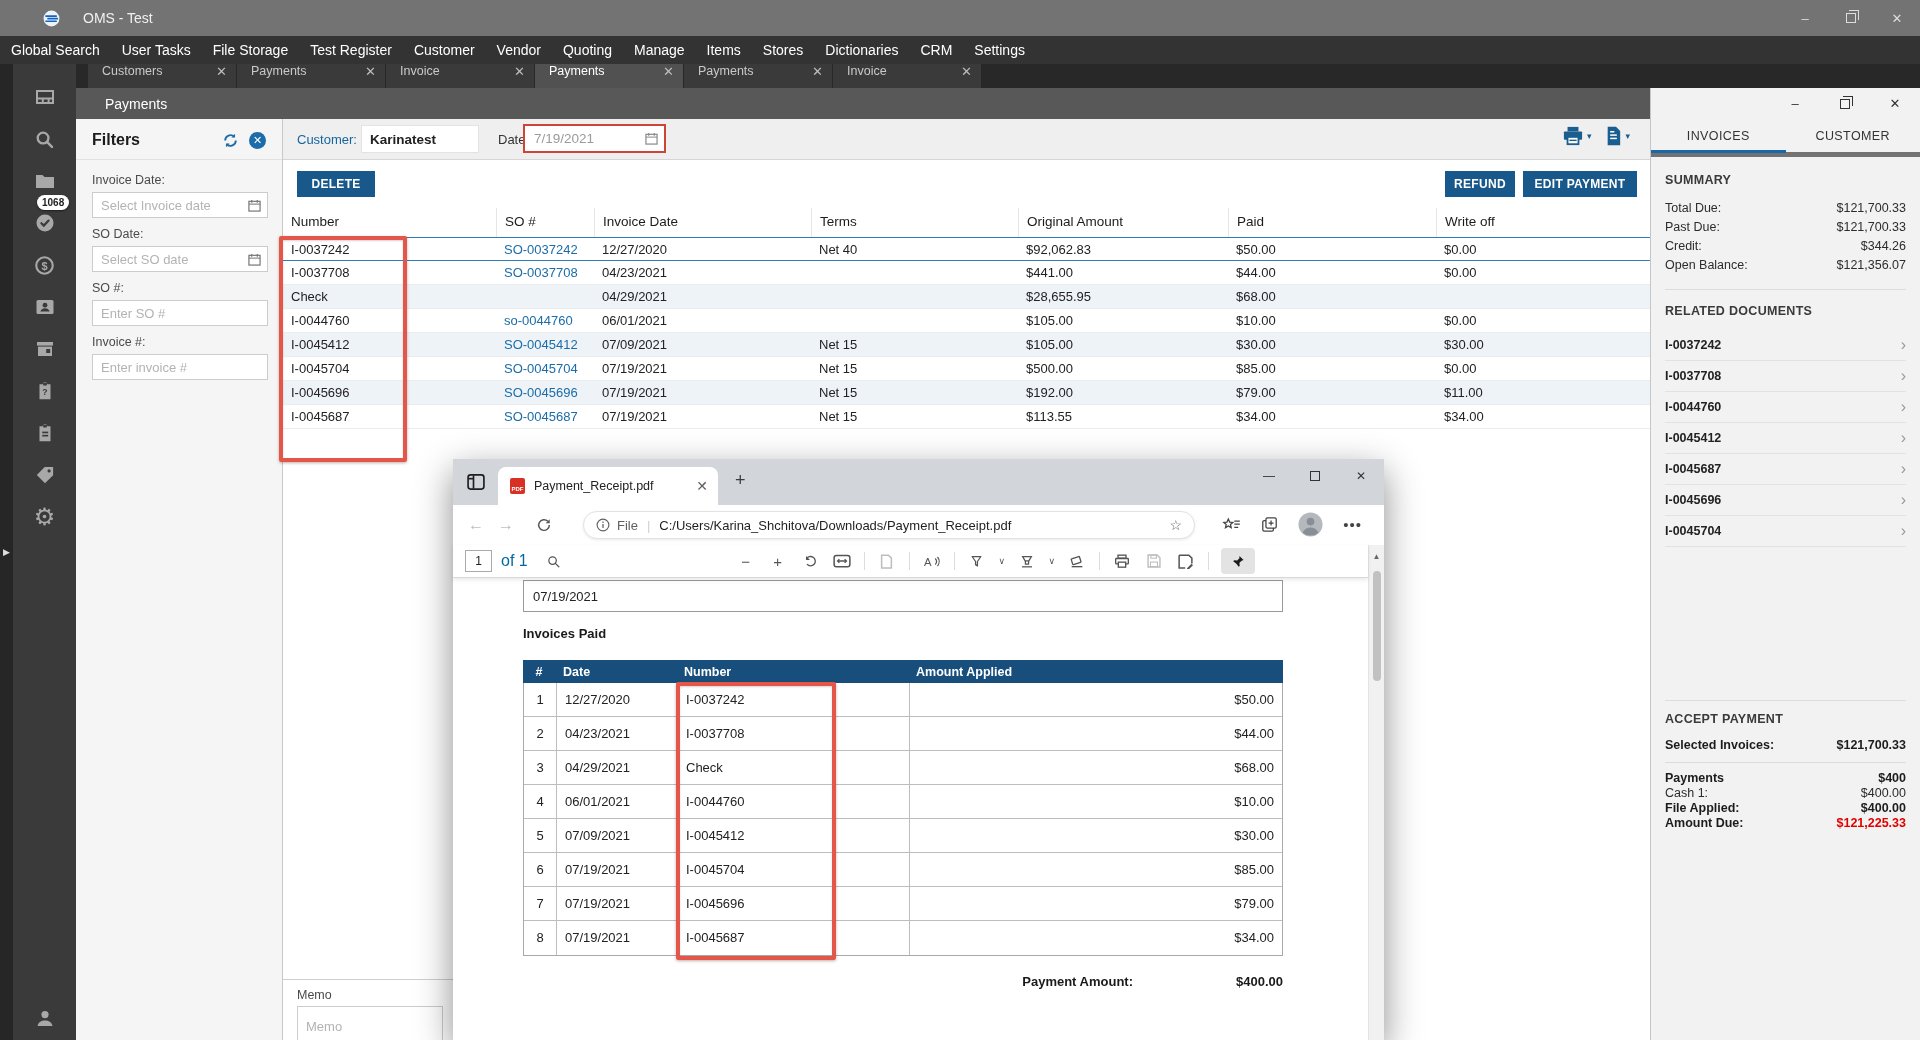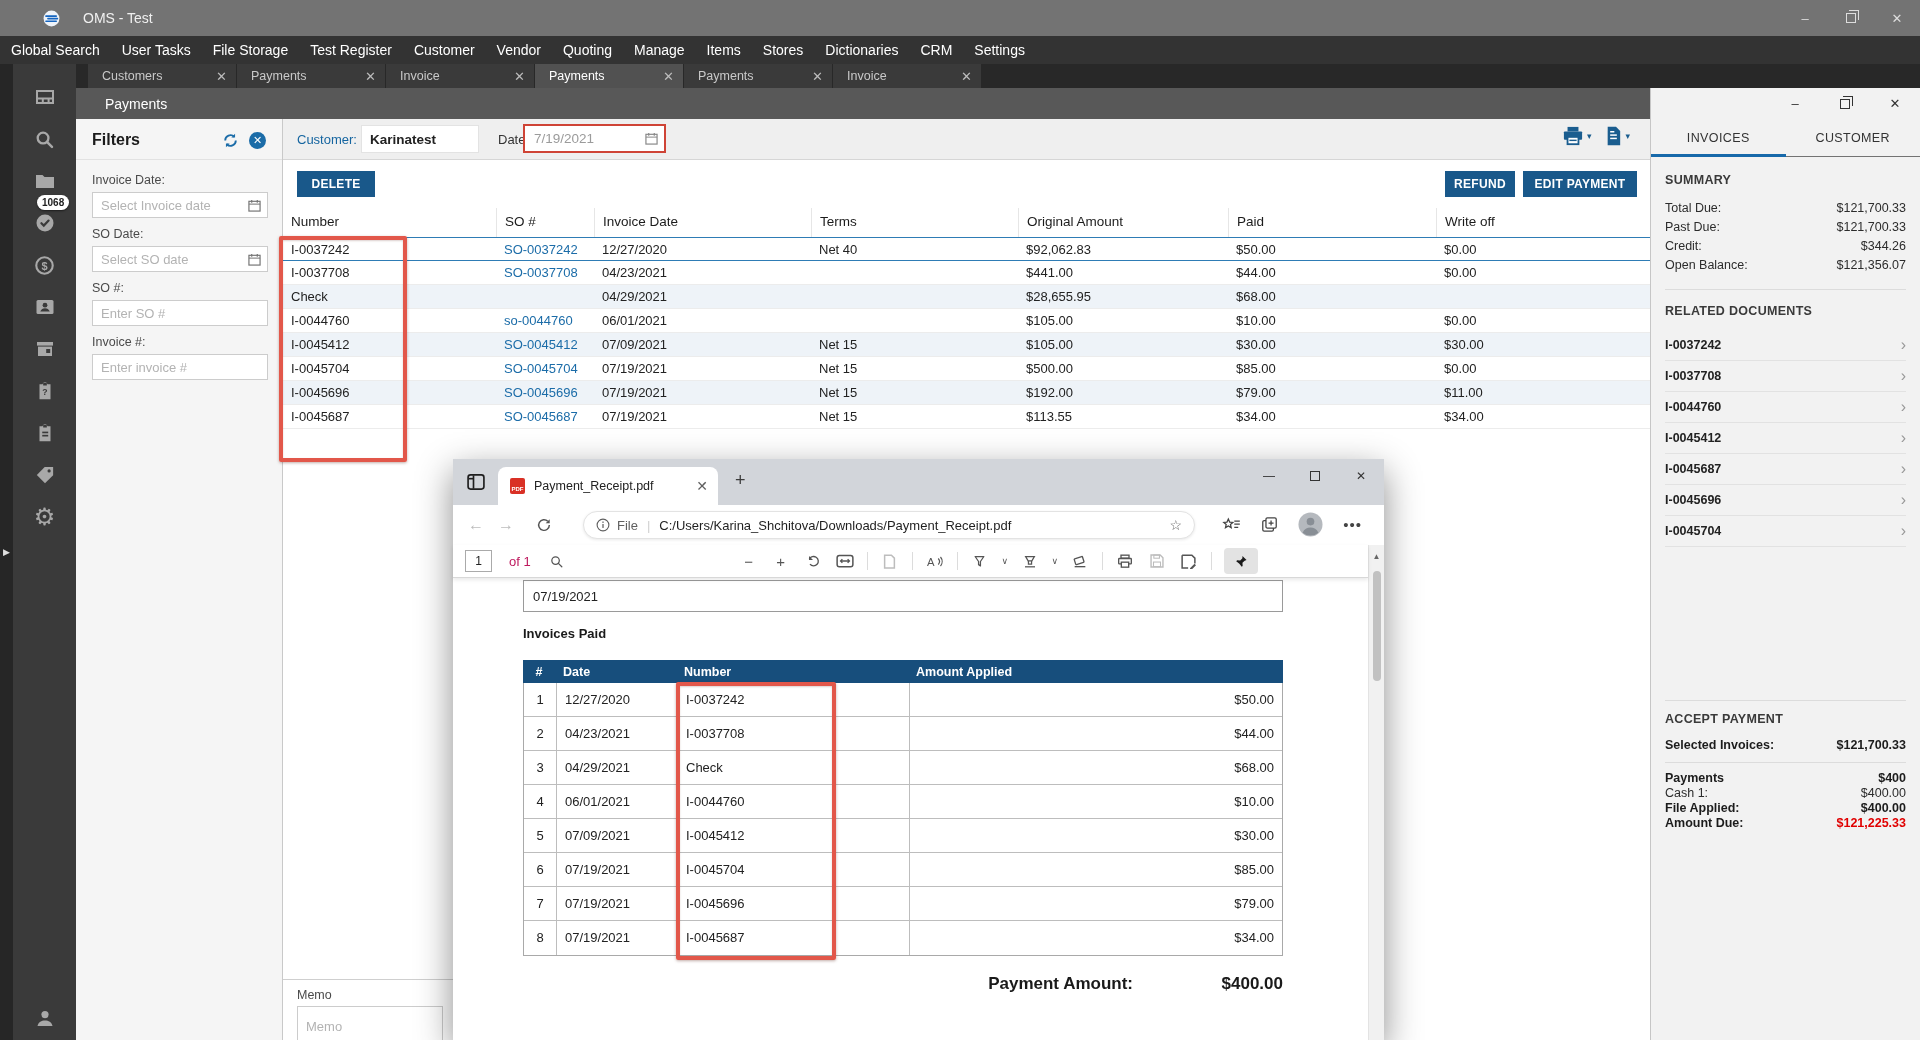--- a/index.html
+++ b/index.html
@@ -14,21 +14,21 @@
 .wbtn{width:46px;height:36px;display:flex;align-items:center;justify-content:center;color:#ddd;font-size:13px}
 .restore-ic{position:relative;width:10px;height:10px;border:1px solid #ddd}
 .restore-ic::before{content:"";position:absolute;left:2px;top:-4px;width:9px;height:9px;border:1px solid #ddd;border-left:0;border-bottom:0}
 
 
 .menubar{position:absolute;left:0;top:36px;width:1920px;height:28px;background:#333;display:flex;align-items:center}
 .menu-item{padding:16px 11px;font-size:14px;line-height:28px;color:#fff;white-space:nowrap}
 
 
 .tabstrip{position:absolute;left:0;top:64px;width:1920px;height:24px;background:#282828;display:flex;padding-left:88px}
-.tab{width:149px;background:#3a3a3a;color:#c9c9c9;font-size:12.5px;display:flex;align-items:center;border-right:1px solid #282828;padding:0 9px 0 14px}
+.tab{width:149px;background:#3a3a3a;color:#c9c9c9;font-size:12.5px;display:flex;border-right:1px solid #282828;padding:0 9px 0 14px}
 .tab.active{background:#515151;color:#fff}
 .tab-label{flex:1;overflow:hidden;white-space:nowrap}
 .tab-close{color:#bdbdbd;font-size:13px}
 
 
 .sidebar{position:absolute;left:0;top:64px;width:76px;bottom:0;background:#3a3a3a}
 .side-edge{position:absolute;left:0;top:0;bottom:0;width:13px;background:#262626}
 .expander{position:absolute;left:3px;top:483px;color:#e0e0e0;font-size:9px}
 .side-icons{position:absolute;left:13px;top:12px;width:63px;display:flex;flex-direction:column;align-items:center}
 .side-icon{height:42px;width:100%;display:flex;align-items:center;justify-content:center}
@@ -90,21 +90,21 @@
 .anno{position:absolute;border:4px solid #e2574a;border-radius:2px;box-shadow:0 1px 3px rgba(80,20,10,.35), inset 0 1px 2px rgba(80,20,10,.2);pointer-events:none}
 .anno-main{left:279px;top:236px;width:128px;height:226px;z-index:4}
 
 
 .rpanel{position:absolute;left:1650px;top:88px;width:270px;bottom:0;background:#f2f2f2;border-left:1px solid #c6c6c6}
 .rp-controls{height:31px;display:flex;justify-content:flex-end;align-items:center}
 .rp-controls .wbtn{width:50px;height:31px;color:#333}
 .rp-controls .restore-ic,{border-color:#333}
 .rp-controls .restore-ic{border-color:#333}
 .rp-controls .restore-ic::before{border-color:#333}
-.rp-tabs{display:flex;height:38px;border-bottom:1px solid #737373}
+.rp-tabs{display:flex;height:38px;border-bottom:5px solid #737373}
 .rp-tab{flex:1;display:flex;align-items:center;justify-content:center;font-size:12.5px;color:#333;letter-spacing:.4px;position:relative}
 .rp-tab.active::after{content:"";position:absolute;left:0;right:0;bottom:-1px;height:3px;background:#1769aa}
 .rp-body{padding:16px 14px 0 14px}
 .rp-title{font-size:12.5px;font-weight:bold;color:#3a3a3a;letter-spacing:.3px;margin-bottom:12px}
 .sum-row{display:flex;justify-content:space-between;font-size:12.5px;color:#2c2c2c;line-height:19px}
 .rp-div{height:1px;background:#dcdcdc;margin:14px 0}
 .rel-item{display:flex;justify-content:space-between;align-items:center;height:31px;border-bottom:1px solid #e2e2e2;font-size:12.5px;font-weight:bold;color:#222}
 .chev{color:#999;font-size:16px;font-weight:normal}
 .accept{position:absolute;left:14px;right:14px;top:612px}
 .accept .rp-div{margin:0 0 11px}
@@ -132,21 +132,21 @@
 .nav-ic.dark{color:#555;display:flex;justify-content:center}
 .url-pill{position:absolute;left:130px;top:6px;width:612px;height:28px;border:1px solid #e3e3e3;border-radius:14px;display:flex;align-items:center;padding:0 12px;background:#fff;box-shadow:0 1px 3px rgba(0,0,0,.09)}
 .url-file{font-size:13px;color:#5f5f5f;margin-left:7px}
 .url-sep{color:#d0d0d0;margin:0 9px;font-size:13px}
 .url-path{font-size:13px;color:#1f1f1f;white-space:nowrap;overflow:hidden;flex:1}
 .star-add{color:#5f5f5f;font-size:14px;margin-left:8px}
 .e-right{position:absolute;right:22px;top:7px;display:flex;align-items:center;gap:20px}
 .dots{color:#444;font-size:15px;letter-spacing:1px}
 .e-toolbar{position:absolute;top:86px;left:0;width:915px;height:33px;background:#fff;border-bottom:1px solid #d8d8d8;box-shadow:0 2px 4px rgba(0,0,0,.09);display:flex;align-items:center;z-index:3}
 .page-box{margin-left:12px;width:27px;height:22px;border:1px solid #aaa;text-align:center;font-size:12px;color:#222;outline:0;background:#fff}
-.of{margin-left:17px;font-size:13px;color:#be185d;white-space:nowrap}
+.of{margin-left:9px;font-size:16px;color:#0369a1;white-space:nowrap}
 .tbi{width:32px;display:flex;justify-content:center;color:#555;font-size:15px}
 .tb-sep{width:1px;height:18px;background:#dcdcdc;margin:0 6px}
 .pin-block{width:34px;height:26px;background:#e3e3e3;border-radius:4px;display:flex;align-items:center;justify-content:center;margin-left:6px}
 .e-scroll{position:absolute;top:86px;right:0;width:16px;bottom:0;background:#f1f1f1;border-left:1px solid #e3e3e3}
 .e-scroll .up{display:block;text-align:center;color:#666;font-size:8px;padding-top:7px}
 .e-thumb{position:absolute;left:4px;top:26px;width:8px;height:110px;background:#c1c1c1;border-radius:4px}
 .e-content{position:absolute;top:119px;left:0;right:16px;bottom:0;background:#fff;overflow:hidden}
 .toptable{position:absolute;left:70px;top:2px;width:760px;height:32px;display:grid;grid-template-columns:385px 375px;border:1px solid #9a9a9a}
 .toptable div{display:flex;align-items:center;padding-left:9px;font-size:13px;color:#222}
 .toptable div + div{border-left:1px solid #9a9a9a}
@@ -155,21 +155,21 @@
 .ptcols{display:grid;grid-template-columns:32px 121px 232px 375px}
 .pt-head{background:#174e7c;color:#fff;height:23px}
 .pt-head div{font-size:12.5px;font-weight:bold;padding:5px 0 0 8px}
 .pt-head div:first-child{text-align:center;padding-left:0}
 .pt-body{border:1px solid #a9a9a9;border-top:0}
 .pt-row{height:34px;border-bottom:1px solid #bdbdbd}
 .pt-row:last-child{border-bottom:0}
 .pt-row div{font-size:13px;color:#222;padding:9px 0 0 8px;border-left:1px solid #bdbdbd;overflow:hidden;white-space:nowrap}
 .pt-row div:first-child{border-left:0;text-align:center;padding-left:0}
 .pt-row .amt{text-align:right;padding-right:10px}
-.pay-amt{position:absolute;left:70px;top:396px;width:760px;display:flex;justify-content:flex-end;align-items:center;font-size:17px;font-weight:bold;color:#1a1a1a}
+.pay-amt{position:absolute;left:70px;top:396px;width:760px;display:flex;justify-content:flex-end;align-items:center;font-size:13px;font-weight:bold;color:#1a1a1a}
 .pay-amt .v{width:150px;text-align:right}
 .anno-pdf{left:223px;top:104px;width:160px;height:278px;z-index:5}
 </style>
 </head>
 <body>
 
 <div class="screen">
 
   <div class="titlebar">
     <span class="app-icon">

